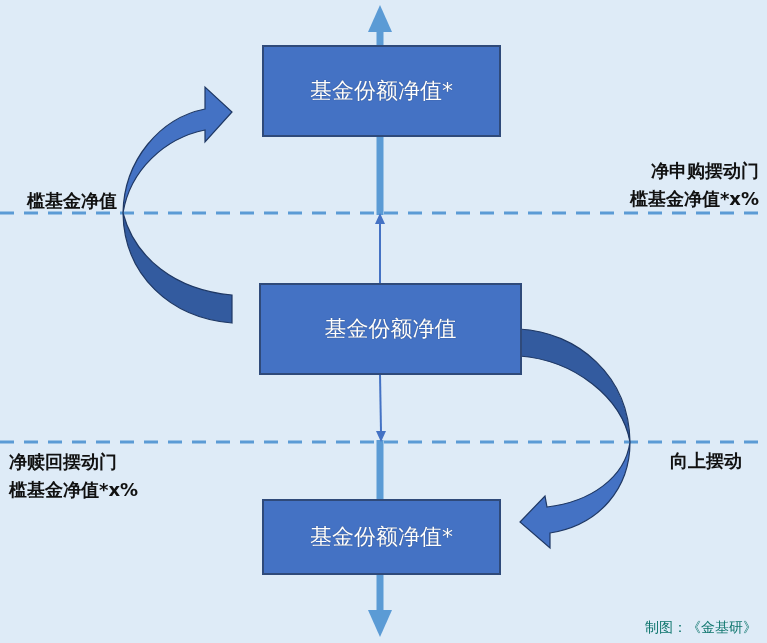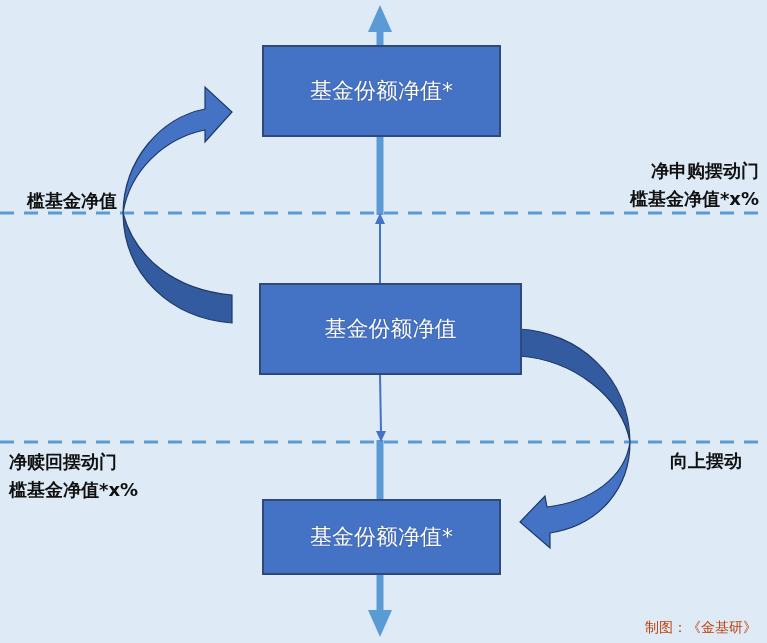--- a/index.html
+++ b/index.html
@@ -17,21 +17,21 @@
       box-sizing: border-box;
       color: #ffffff;
       display: flex; flex-direction: column; align-items: center; justify-content: center;
       font-size: 22px; line-height: 34px;
       text-shadow: 0 0 1px #1f3864;
     }
     .lbl {
       position: absolute; color: #111111; font-size: 18px; font-weight: bold; line-height: 28px;
       white-space: nowrap;
     }
-    .footer { position: absolute; right: 10px; bottom: 6px; font-size: 14px; color: #c2410c; font-family: Liberation Serif, serif; }
+    .footer { position: absolute; right: 10px; bottom: 6px; font-size: 14px; color: #0f766e; font-family: Liberation Serif, serif; }
   </style>
 </head>
 <body>
 
 <svg id="stage" width="767" height="643" viewBox="0 0 767 643" xmlns="http://www.w3.org/2000/svg">
 
   <g>
     <line x1="380" y1="22" x2="380" y2="215" stroke="#5b9bd5" stroke-width="7"></line>
     <polygon points="380,5 368,32 392,32" fill="#5b9bd5"></polygon>
     <line x1="380" y1="440" x2="380" y2="615" stroke="#5b9bd5" stroke-width="7"></line>

